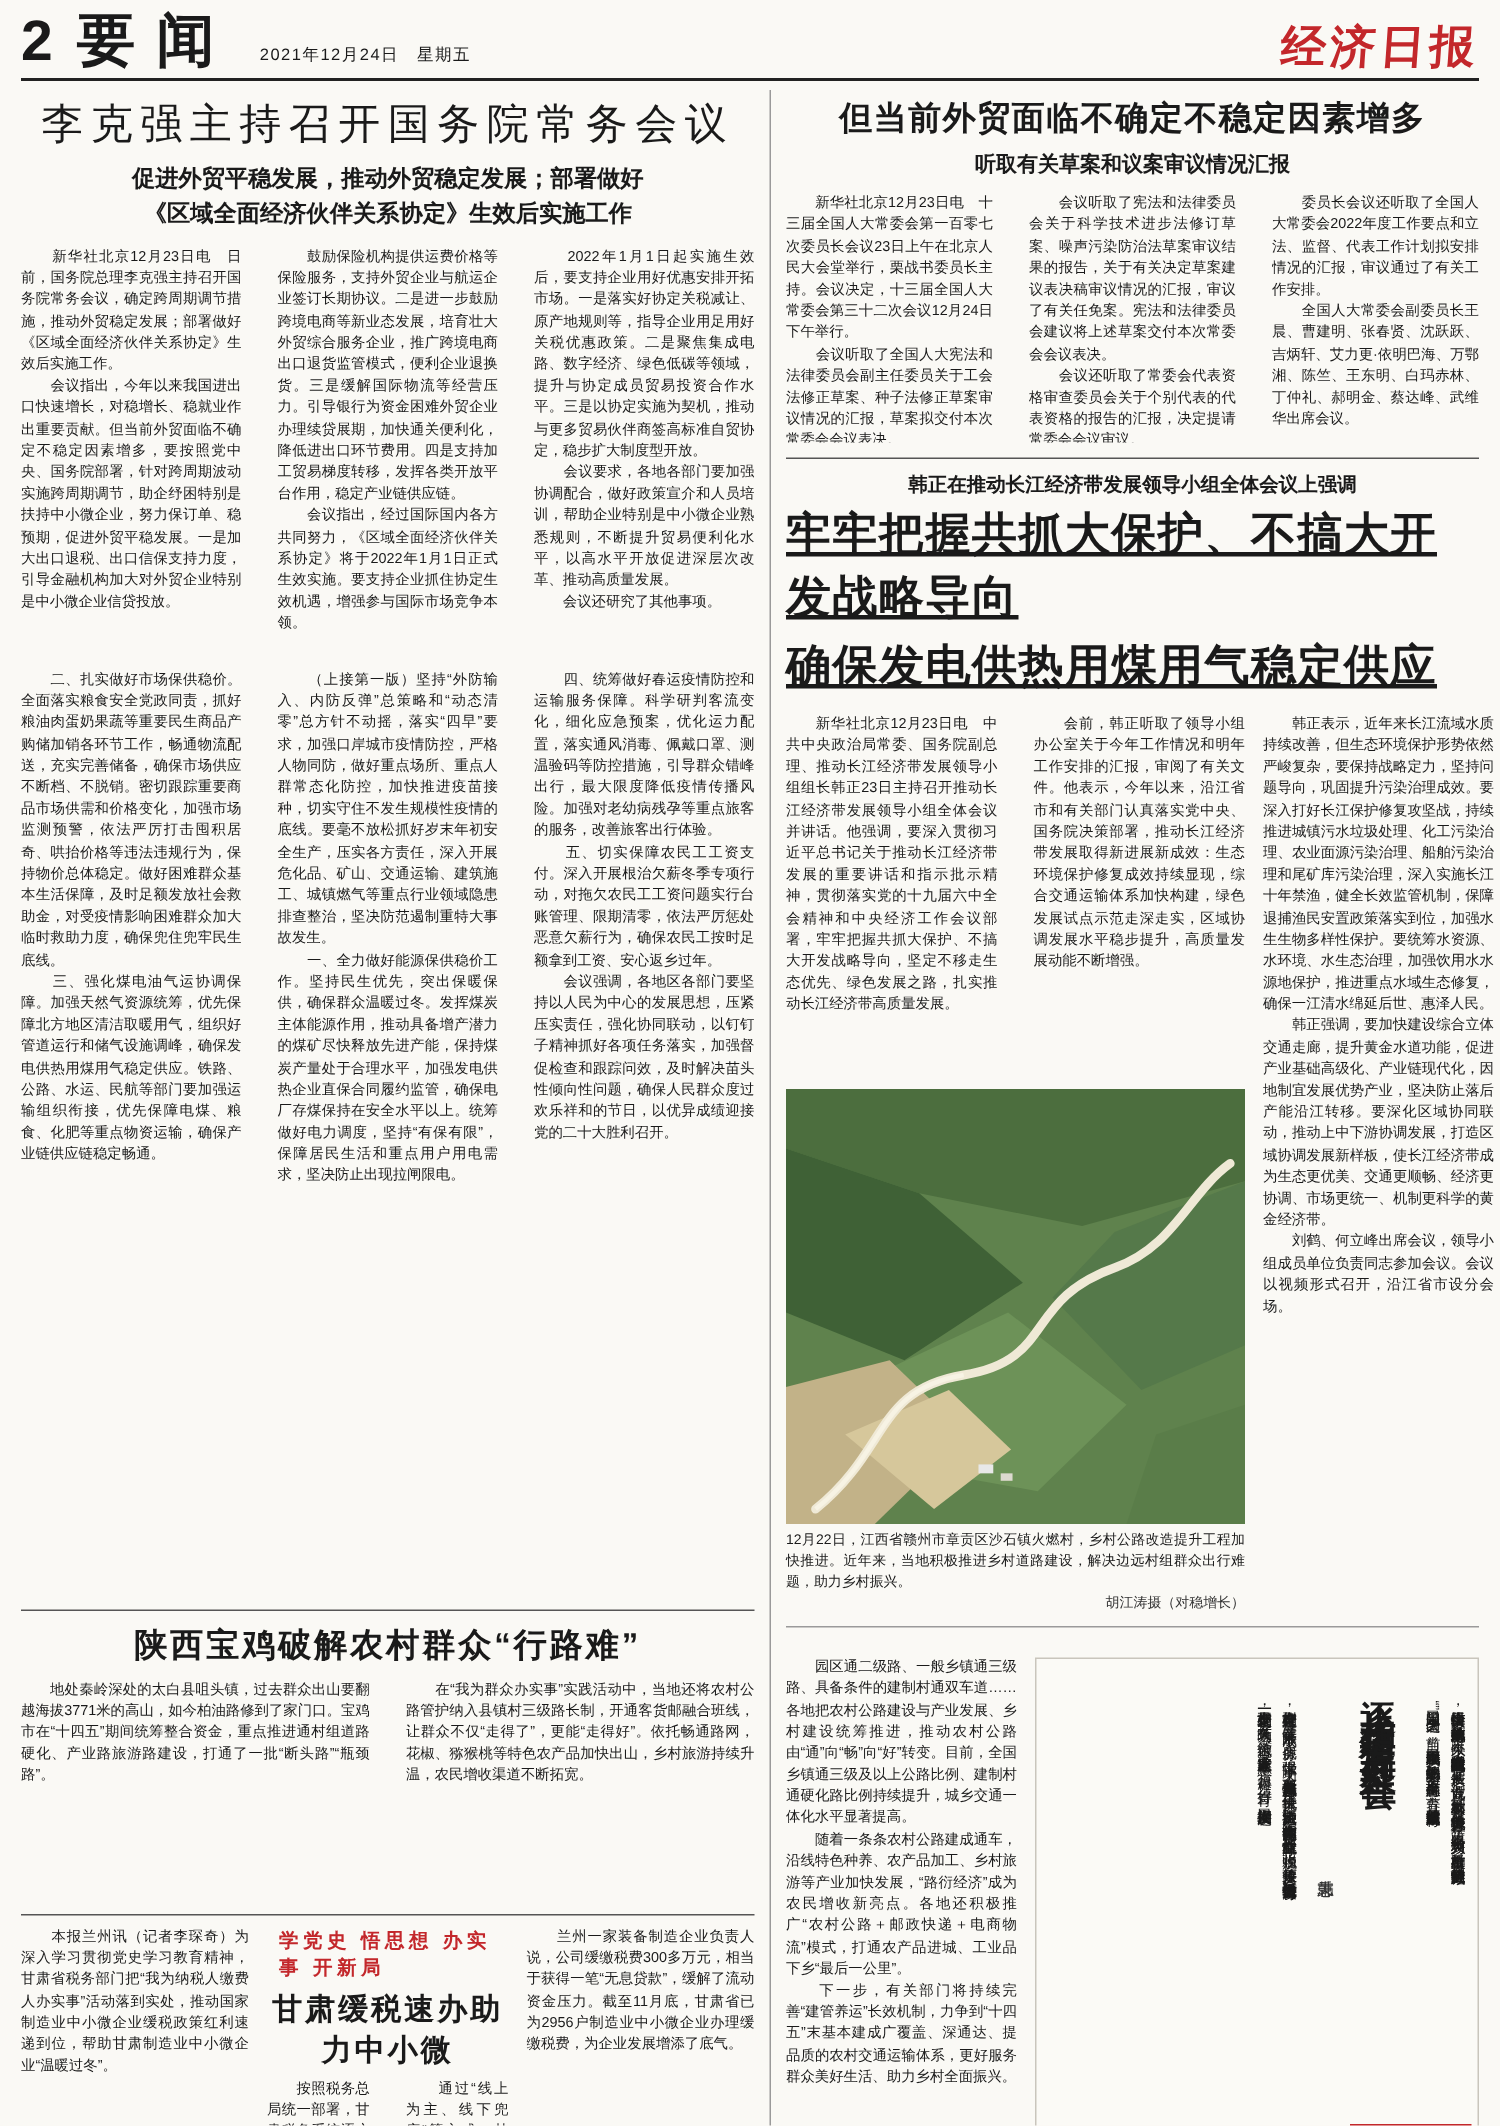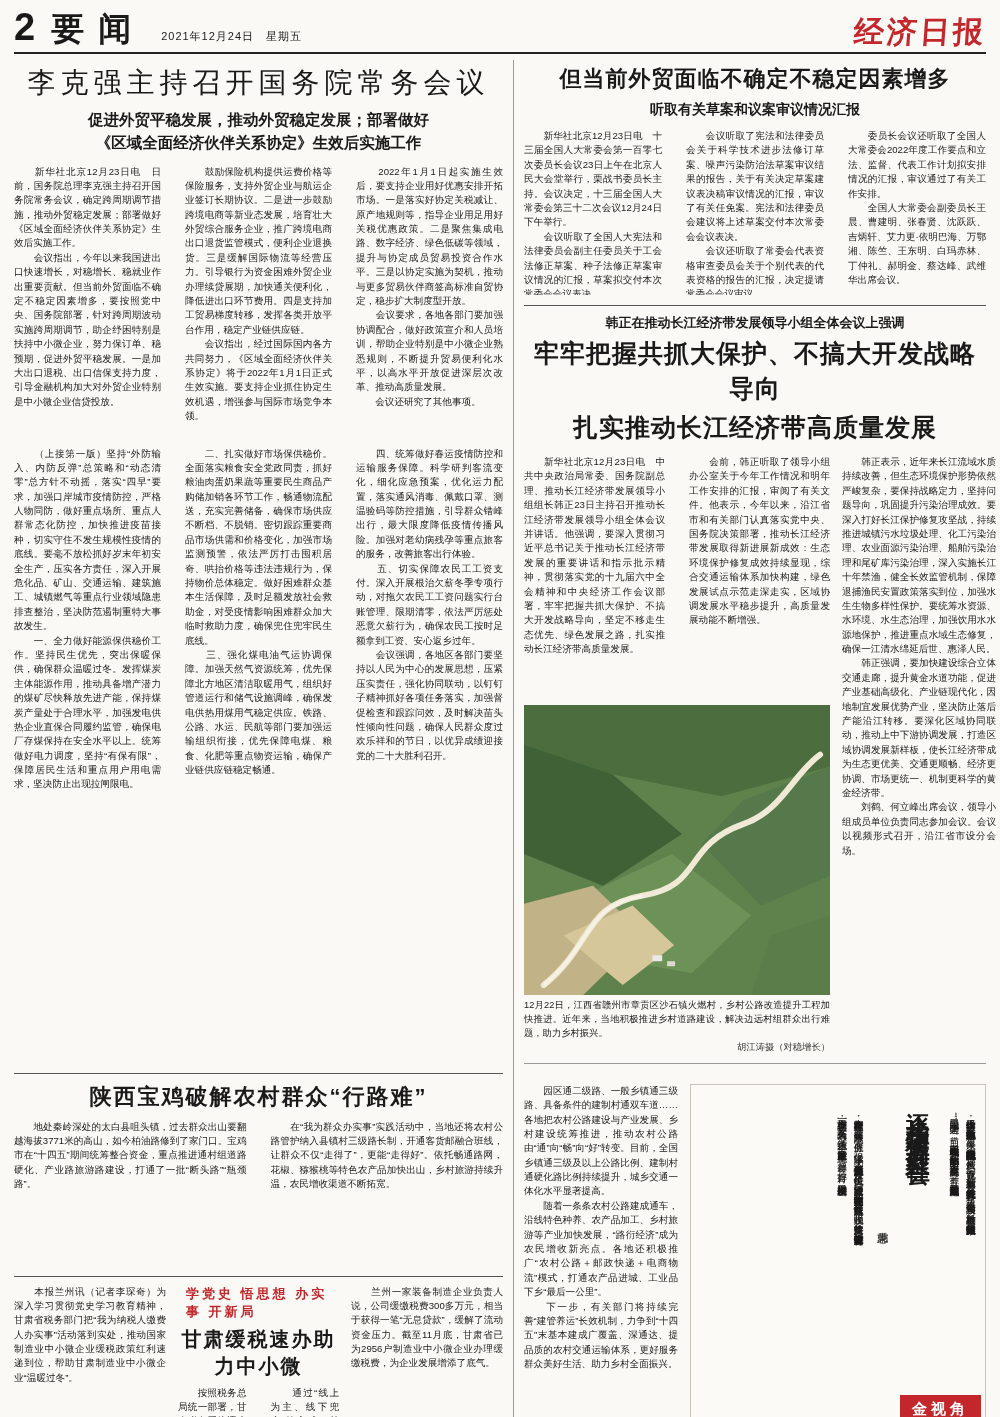--- a/index.html
+++ b/index.html
@@ -9,21 +9,21 @@
     background:#faf9f5; color:var(--ink);
     font-family:"Liberation Sans","DejaVu Sans",sans-serif;
   }
   .page { width:1000px; height:1417px; padding:8px 14px 6px; overflow:hidden; }
 
   
   .masthead { display:flex; align-items:flex-end; justify-content:space-between;
               padding-bottom:5px; border-bottom:2px solid #222; }
   .mh-left { display:flex; align-items:baseline; gap:16px; }
   .page-num { font-size:38px; font-weight:bold; line-height:1; }
-  .section-name { font-size:33px; font-weight:bold; letter-spacing:14px; line-height:1; }
+  .section-name { font-size:39px; font-weight:bold; letter-spacing:14px; line-height:1; }
   .mh-date { font-size:11px; letter-spacing:1px; padding-bottom:3px; }
   .logo { font-size:30px; font-weight:900; color:var(--red); letter-spacing:3px;
           transform:skewX(-4deg); line-height:1; }
 
   
   .content { display:flex; margin-top:6px; }
   .half-left  { width:500px; padding-right:10px; border-right:1px solid #9a9a9a; }
   .half-right { width:472px; padding-left:10px; }
 
   .cols { display:flex; gap:24px; overflow:hidden; }
@@ -55,21 +55,21 @@
   .gansu-mid-cols { flex:1; }
 
   
   .lzs-head { text-align:center; font-size:22px; font-weight:bold; letter-spacing:1px; margin-top:4px; }
   .lzs-dek { text-align:center; font-size:14px; font-weight:bold; margin-top:7px; }
   .lzs-body { height:166px; margin-top:10px; }
 
   
   .hz { border-top:1px solid #555; margin-top:10px; padding-top:8px; }
   .hz-eyebrow { text-align:center; font-size:13px; font-weight:bold; }
-  .hz-head { text-align:center; font-size:25px; font-weight:bold; line-height:1.4; letter-spacing:1px; margin-top:4px; }
+  .hz-head { text-align:left; font-size:30px; font-weight:bold; line-height:1.4; letter-spacing:1px; margin-top:4px;text-decoration:underline; }
   .hz-body { display:flex; gap:12px; margin-top:10px; }
   .hz-left { width:306px; flex:none; }
   .hz-left-cols { height:244px; }
   .photo { width:306px; height:290px; display:block; margin-top:6px; }
   .caption { font-size:9.3px; line-height:1.5; text-align:justify; margin-top:4px; }
   .caption .credit { display:block; text-align:right; color:#333; }
   .hz-colR { width:154px; flex:none; height:586px; }
 
   
   .rb { display:flex; gap:12px; border-top:1px solid #9a9a9a; margin-top:8px; padding-top:20px; height:366px; overflow:hidden; }
@@ -111,24 +111,24 @@
           <div class="col">　　鼓励保险机构提供运费价格等保险服务，支持外贸企业与航运企业签订长期协议。二是进一步鼓励跨境电商等新业态发展，培育壮大外贸综合服务企业，推广跨境电商出口退货监管模式，便利企业退换货。三是缓解国际物流等经营压力。引导银行为资金困难外贸企业办理续贷展期，加快通关便利化，降低进出口环节费用。四是支持加工贸易梯度转移，发挥各类开放平台作用，稳定产业链供应链。
 　　会议指出，经过国际国内各方共同努力，《区域全面经济伙伴关系协定》将于2022年1月1日正式生效实施。要支持企业抓住协定生效机遇，增强参与国际市场竞争本领。</div>
           <div class="col">　　2022年1月1日起实施生效后，要支持企业用好优惠安排开拓市场。一是落实好协定关税减让、原产地规则等，指导企业用足用好关税优惠政策。二是聚焦集成电路、数字经济、绿色低碳等领域，提升与协定成员贸易投资合作水平。三是以协定实施为契机，推动与更多贸易伙伴商签高标准自贸协定，稳步扩大制度型开放。
 　　会议要求，各地各部门要加强协调配合，做好政策宣介和人员培训，帮助企业特别是中小微企业熟悉规则，不断提升贸易便利化水平，以高水平开放促进深层次改革、推动高质量发展。
 　　会议还研究了其他事项。</div>
         </div>
       </div>
 
       <div>
         <div class="cols jump-body">
+          <div class="col">　　二、扎实做好市场保供稳价。全面落实粮食安全党政同责，抓好粮油肉蛋奶果蔬等重要民生商品产购储加销各环节工作，畅通物流配送，充实完善储备，确保市场供应不断档、不脱销。密切跟踪重要商品市场供需和价格变化，加强市场监测预警，依法严厉打击囤积居奇、哄抬价格等违法违规行为，保持物价总体稳定。做好困难群众基本生活保障，及时足额发放社会救助金，对受疫情影响困难群众加大临时救助力度，确保兜住兜牢民生底线。
+　　三、强化煤电油气运协调保障。加强天然气资源统筹，优先保障北方地区清洁取暖用气，组织好管道运行和储气设施调峰，确保发电供热用煤用气稳定供应。铁路、公路、水运、民航等部门要加强运输组织衔接，优先保障电煤、粮食、化肥等重点物资运输，确保产业链供应链稳定畅通。</div>
           <div class="col">　　（上接第一版）坚持“外防输入、内防反弹”总策略和“动态清零”总方针不动摇，落实“四早”要求，加强口岸城市疫情防控，严格人物同防，做好重点场所、重点人群常态化防控，加快推进疫苗接种，切实守住不发生规模性疫情的底线。要毫不放松抓好岁末年初安全生产，压实各方责任，深入开展危化品、矿山、交通运输、建筑施工、城镇燃气等重点行业领域隐患排查整治，坚决防范遏制重特大事故发生。
 　　一、全力做好能源保供稳价工作。坚持民生优先，突出保暖保供，确保群众温暖过冬。发挥煤炭主体能源作用，推动具备增产潜力的煤矿尽快释放先进产能，保持煤炭产量处于合理水平，加强发电供热企业直保合同履约监管，确保电厂存煤保持在安全水平以上。统筹做好电力调度，坚持“有保有限”，保障居民生活和重点用户用电需求，坚决防止出现拉闸限电。</div>
-          <div class="col">　　二、扎实做好市场保供稳价。全面落实粮食安全党政同责，抓好粮油肉蛋奶果蔬等重要民生商品产购储加销各环节工作，畅通物流配送，充实完善储备，确保市场供应不断档、不脱销。密切跟踪重要商品市场供需和价格变化，加强市场监测预警，依法严厉打击囤积居奇、哄抬价格等违法违规行为，保持物价总体稳定。做好困难群众基本生活保障，及时足额发放社会救助金，对受疫情影响困难群众加大临时救助力度，确保兜住兜牢民生底线。
-　　三、强化煤电油气运协调保障。加强天然气资源统筹，优先保障北方地区清洁取暖用气，组织好管道运行和储气设施调峰，确保发电供热用煤用气稳定供应。铁路、公路、水运、民航等部门要加强运输组织衔接，优先保障电煤、粮食、化肥等重点物资运输，确保产业链供应链稳定畅通。</div>
           <div class="col">　　四、统筹做好春运疫情防控和运输服务保障。科学研判客流变化，细化应急预案，优化运力配置，落实通风消毒、佩戴口罩、测温验码等防控措施，引导群众错峰出行，最大限度降低疫情传播风险。加强对老幼病残孕等重点旅客的服务，改善旅客出行体验。
 　　五、切实保障农民工工资支付。深入开展根治欠薪冬季专项行动，对拖欠农民工工资问题实行台账管理、限期清零，依法严厉惩处恶意欠薪行为，确保农民工按时足额拿到工资、安心返乡过年。
 　　会议强调，各地区各部门要坚持以人民为中心的发展思想，压紧压实责任，强化协同联动，以钉钉子精神抓好各项任务落实，加强督促检查和跟踪问效，及时解决苗头性倾向性问题，确保人民群众度过欢乐祥和的节日，以优异成绩迎接党的二十大胜利召开。</div>
         </div>
       </div>
 
       <div class="baoji">
         <div class="baoji-head">陕西宝鸡破解农村群众“行路难”</div>
         <div class="cols baoji-body">
           <div class="col">　　地处秦岭深处的太白县咀头镇，过去群众出山要翻越海拔3771米的高山，如今柏油路修到了家门口。宝鸡市在“十四五”期间统筹整合资金，重点推进通村组道路硬化、产业路旅游路建设，打通了一批“断头路”“瓶颈路”。</div>
@@ -166,21 +166,21 @@
           <div class="col">　　会议听取了宪法和法律委员会关于科学技术进步法修订草案、噪声污染防治法草案审议结果的报告，关于有关决定草案建议表决稿审议情况的汇报，审议了有关任免案。宪法和法律委员会建议将上述草案交付本次常委会会议表决。
 　　会议还听取了常委会代表资格审查委员会关于个别代表的代表资格的报告的汇报，决定提请常委会会议审议。</div>
           <div class="col">　　委员长会议还听取了全国人大常委会2022年度工作要点和立法、监督、代表工作计划拟安排情况的汇报，审议通过了有关工作安排。
 　　全国人大常委会副委员长王晨、曹建明、张春贤、沈跃跃、吉炳轩、艾力更·依明巴海、万鄂湘、陈竺、王东明、白玛赤林、丁仲礼、郝明金、蔡达峰、武维华出席会议。</div>
         </div>
       </div>
 
       <div class="hz">
         <div class="hz-eyebrow">韩正在推动长江经济带发展领导小组全体会议上强调</div>
         <div class="hz-head">牢牢把握共抓大保护、不搞大开发战略导向</div>
-        <div class="hz-head">扎实推动长江经济带高质量发展</div>
+        <div class="hz-head">确保发电供热用煤用气稳定供应</div>
 
         <div class="hz-body">
           <div class="hz-left">
             <div class="cols hz-left-cols">
               <div class="col">　　新华社北京12月23日电　中共中央政治局常委、国务院副总理、推动长江经济带发展领导小组组长韩正23日主持召开推动长江经济带发展领导小组全体会议并讲话。他强调，要深入贯彻习近平总书记关于推动长江经济带发展的重要讲话和指示批示精神，贯彻落实党的十九届六中全会精神和中央经济工作会议部署，牢牢把握共抓大保护、不搞大开发战略导向，坚定不移走生态优先、绿色发展之路，扎实推动长江经济带高质量发展。</div>
               <div class="col">　　会前，韩正听取了领导小组办公室关于今年工作情况和明年工作安排的汇报，审阅了有关文件。他表示，今年以来，沿江省市和有关部门认真落实党中央、国务院决策部署，推动长江经济带发展取得新进展新成效：生态环境保护修复成效持续显现，综合交通运输体系加快构建，绿色发展试点示范走深走实，区域协调发展水平稳步提升，高质量发展动能不断增强。</div>
             </div>
             <svg class="photo" viewBox="0 0 310 292" preserveAspectRatio="none">
               <rect width="310" height="292" fill="#5f824d"></rect>
               <polygon points="0,0 310,0 310,62 200,92 90,70 0,40" fill="#4c6e3e"></polygon>

